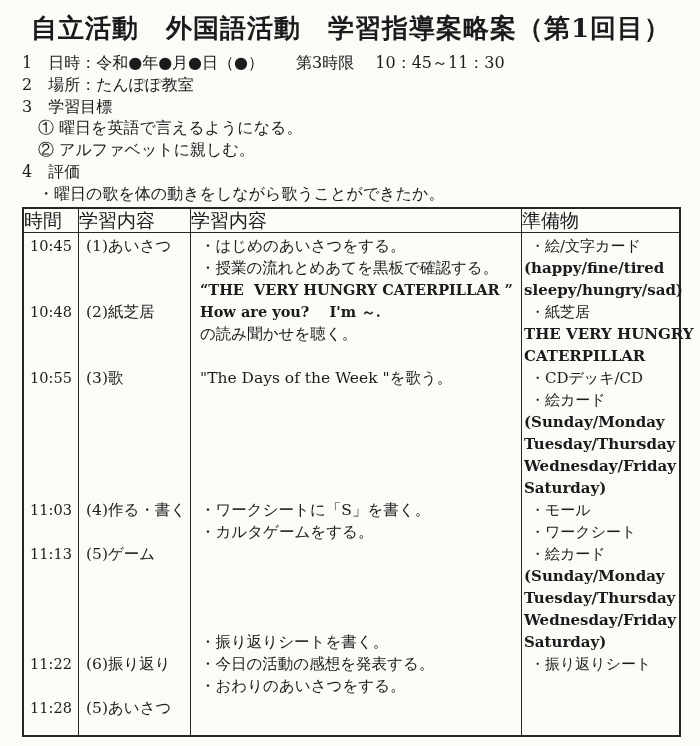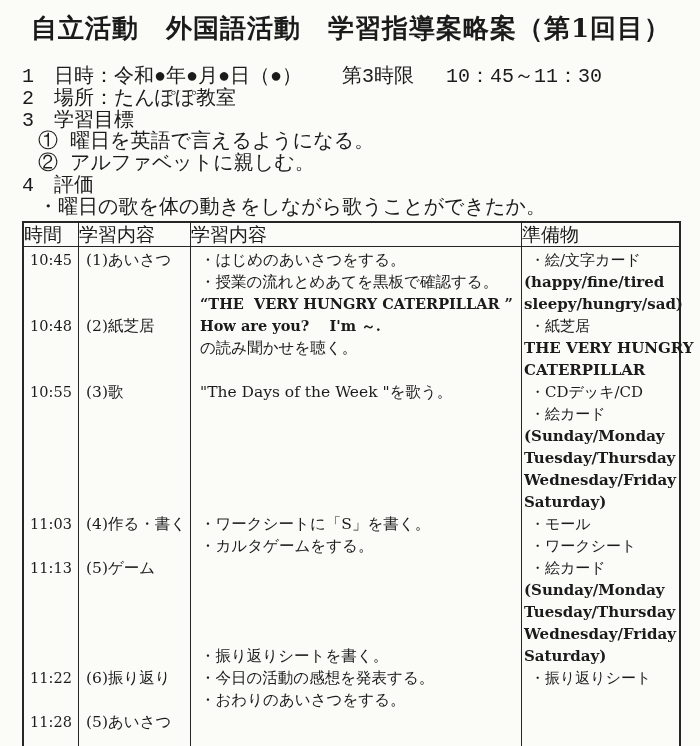--- a/index.html
+++ b/index.html
@@ -11,23 +11,23 @@
     overflow:hidden;
   }
   .page{padding:10px 20px 0 22px;}
   .title{
     font-size:26px;
     font-weight:bold;
     line-height:36px;
     text-align:center;
     letter-spacing:1px;
     white-space:pre;
-    margin-bottom:20px;
+    margin-bottom:6px;
   }
-  .meta{font-size:20px;font-family:Liberation Mono, monospace;}
+  .meta{font-size:16px;}
   .meta-line{
     line-height:21.8px;
     white-space:pre;
   }
   .meta-line.indent{padding-left:16px;}
 
   .table{
     width:655px;
     border:2px solid #262626;
     margin-top:2px;

